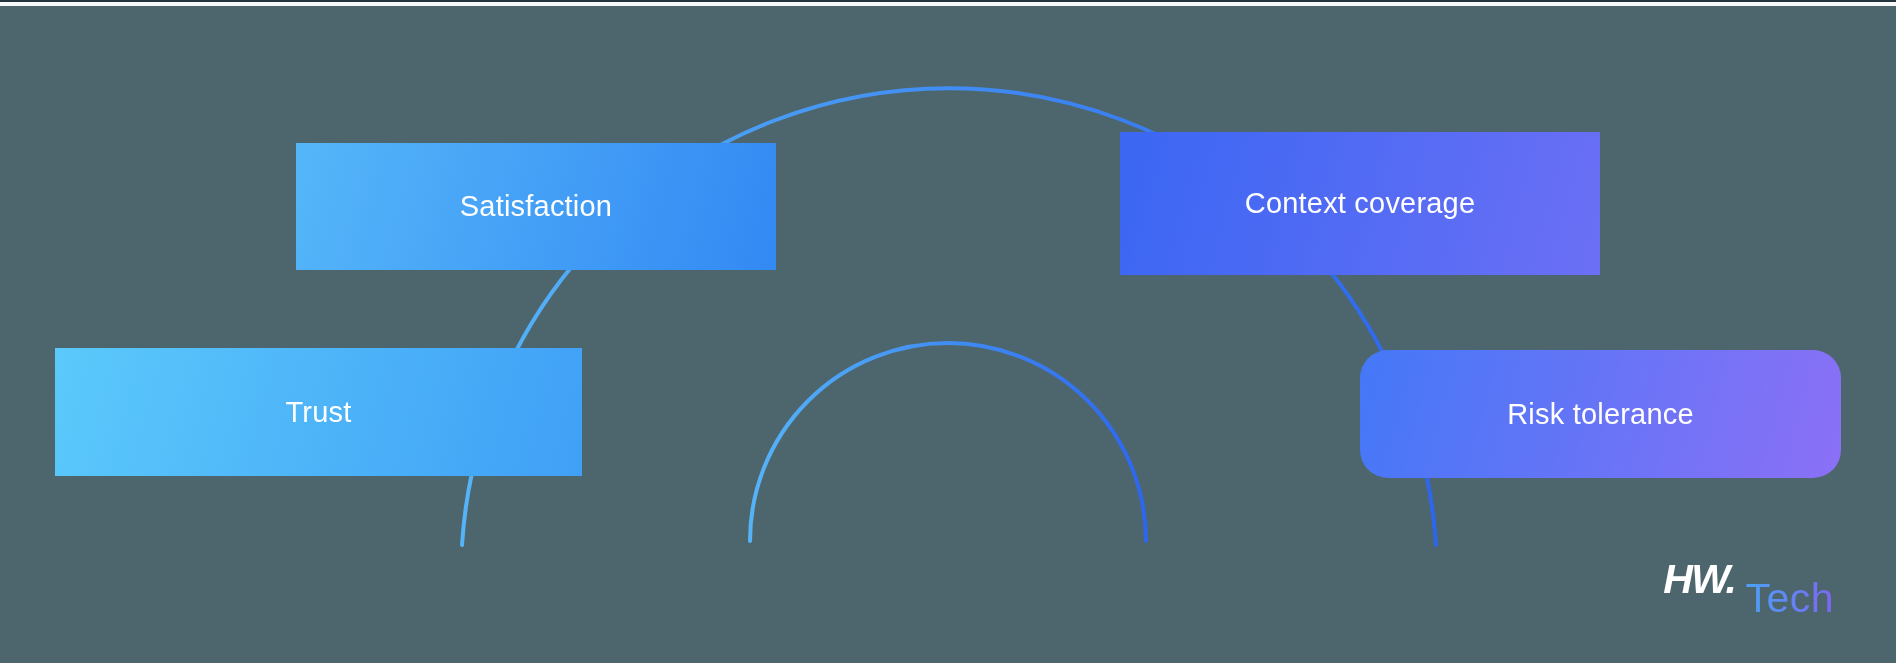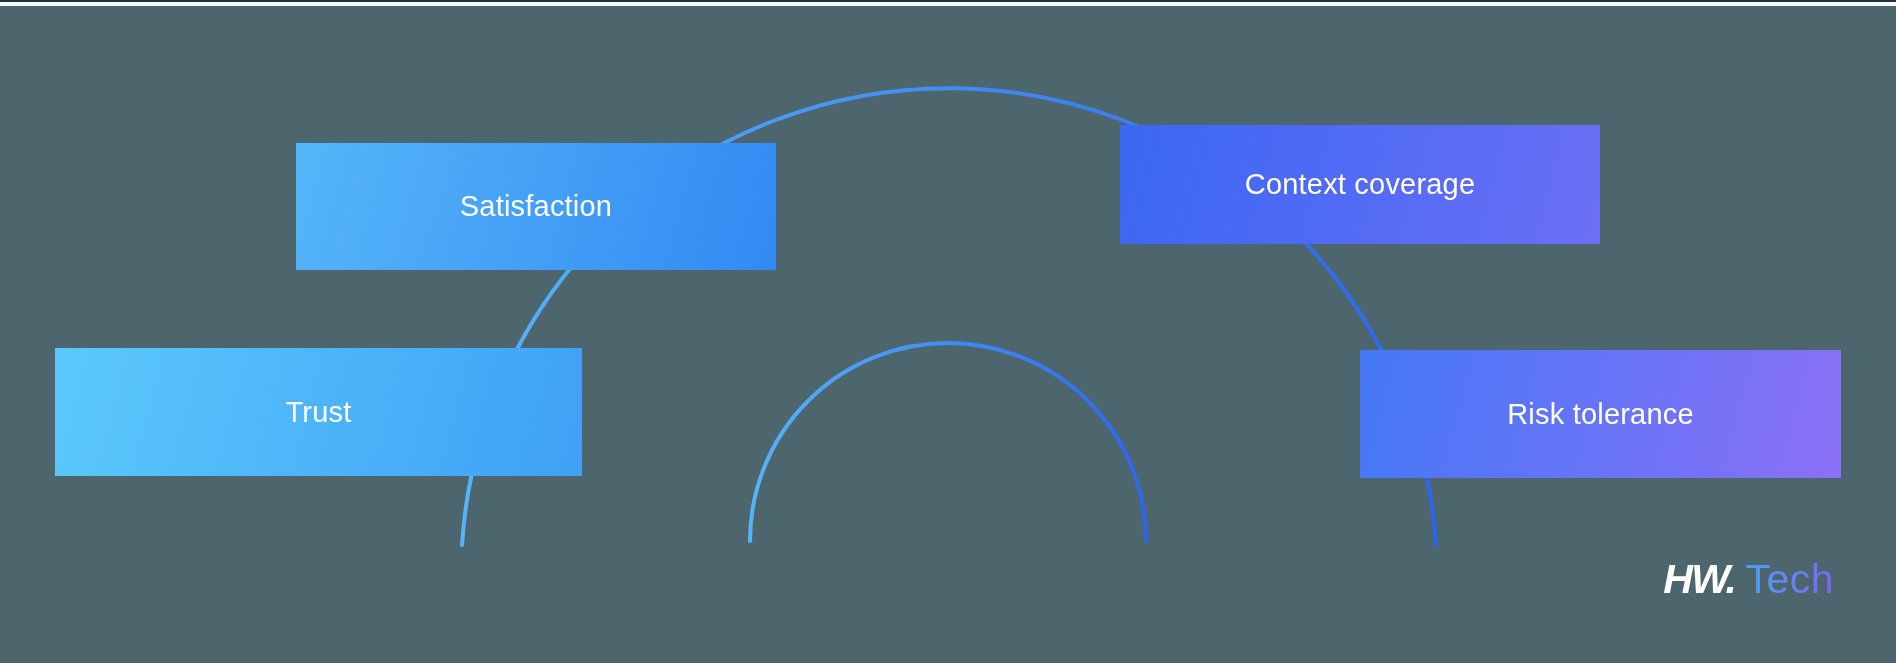--- a/index.html
+++ b/index.html
@@ -10,21 +10,21 @@
   }
   .top-dark-line{position:absolute;left:0;top:0;width:100%;height:2px;background:#24343c;}
   .top-white-strip{position:absolute;left:0;top:2px;width:100%;height:4px;background:#f7f9fa;}
   .arc-layer{position:absolute;left:0;top:0;width:1896px;height:663px;z-index:1;}
   .node{
     position:absolute;z-index:2;display:flex;align-items:center;justify-content:center;
     color:#ffffff;font-size:29px;font-weight:400;letter-spacing:.2px;
   }
   .logo{
     position:absolute;z-index:3;right:62px;top:556px;height:46px;
-    display:flex;align-items:flex-end;gap:10px;
+    display:flex;align-items:flex-start;gap:10px;
     font-size:41px;line-height:46px;
   }
   .logo-prefix{
     color:#ffffff;font-weight:900;font-style:italic;letter-spacing:-1.5px;
   }
   .logo-suffix{
     font-weight:500;letter-spacing:0.5px;
     -webkit-background-clip:text;background-clip:text;color:transparent;margin-top:19px;
   }
 </style>
@@ -43,27 +43,27 @@
         <stop offset="1" stop-color="#2d66ee"></stop>
       </linearGradient>
     </defs>
     <path fill="none" stroke="url(#arcGrad)" stroke-linecap="round" d="M 462 545 A 488 488 0 0 1 1436 545" stroke-width="4"></path>
     <path fill="none" stroke="url(#arcGrad)" stroke-linecap="round" d="M 750 541 A 198 198 0 0 1 1146 541" stroke-width="4"></path>
   </svg>
 
   <div class="node" style="left: 296px; top: 143px; width: 480px; height: 127px; background: linear-gradient(105deg, rgb(85, 182, 249), rgb(51, 137, 243));">
     <span>Satisfaction</span>
   </div>
-  <div class="node" style="left: 1120px; top: 125px; width: 480px; height: 119px; background: linear-gradient(105deg, rgb(58, 103, 243), rgb(107, 111, 245));">
+  <div class="node" style="left: 1120px; top: 132px; width: 480px; height: 143px; background: linear-gradient(105deg, rgb(58, 103, 243), rgb(107, 111, 245));">
     <span>Context coverage</span>
   </div>
   <div class="node" style="left: 55px; top: 348px; width: 527px; height: 128px; background: linear-gradient(105deg, rgb(91, 201, 251), rgb(64, 160, 246));">
     <span>Trust</span>
   </div>
-  <div class="node" style="left: 1360px; top: 350px; width: 481px; height: 128px; background: linear-gradient(105deg, rgb(68, 120, 247), rgb(139, 112, 246));">
+  <div class="node" style="left: 1360px; top: 350px; width: 481px; height: 128px; background: linear-gradient(105deg, rgb(68, 120, 247), rgb(139, 112, 246)); border-radius: 28px;">
     <span>Risk tolerance</span>
   </div>
 
   <div class="logo">
     <span class="logo-prefix" style="color: rgb(255, 255, 255);">HW.</span>
     <span class="logo-suffix" style="background-image: linear-gradient(90deg, rgb(74, 163, 245), rgb(125, 102, 242));">Tech</span>
   </div>
 
 </div>
 

